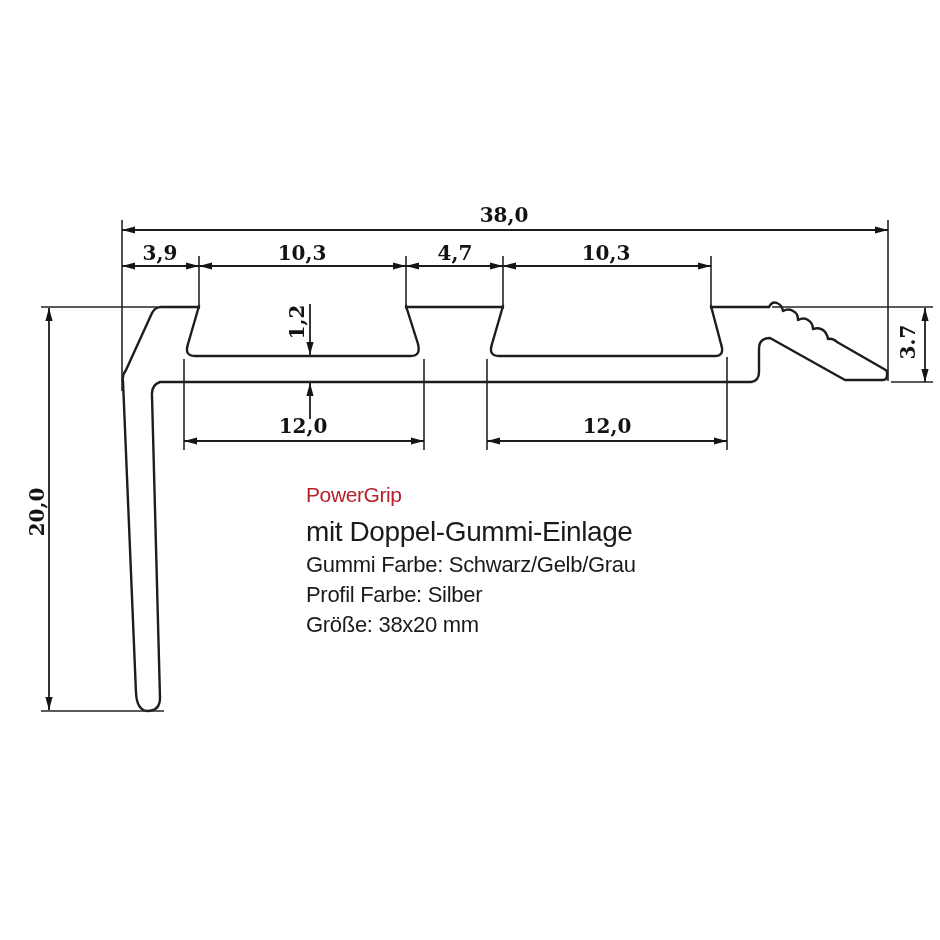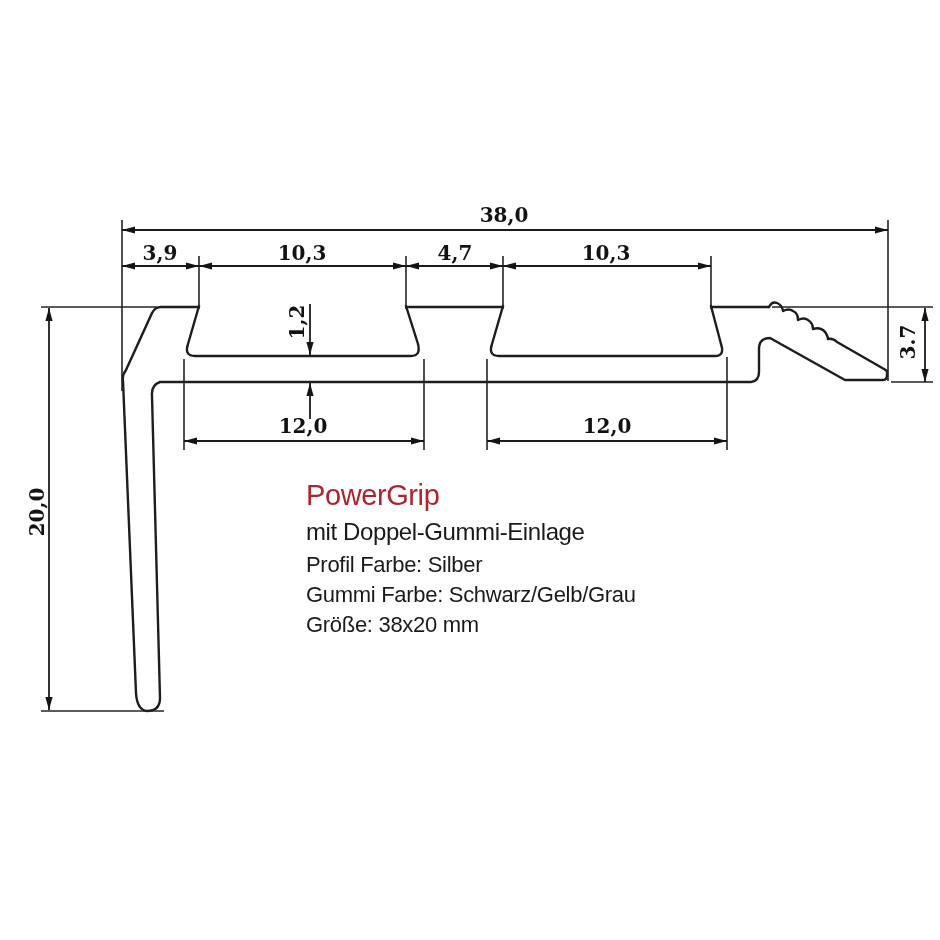--- a/index.html
+++ b/index.html
@@ -8,22 +8,22 @@
   svg{position:absolute;left:0;top:0;}
   
   .profile{fill:none;stroke:#1d1d1d;stroke-width:2.4;stroke-linejoin:round;stroke-linecap:round;}
   .ext{fill:none;stroke:#242424;stroke-width:1.6;stroke-linecap:butt;}
   .dim{fill:none;stroke:#1c1c1c;stroke-width:1.8;}
   .dimtxt{font-family:"DejaVu Serif",serif;font-weight:700;font-size:20px;fill:#121212;
           text-anchor:middle;letter-spacing:0px;}
   
   .info{position:absolute;left:306px;top:477px;color:#1a1a1a;}
   .pt-title{font-size:35px;line-height:38px;letter-spacing:-0.6px;color:#161616;}
-  .pt-brand{font-size:29px;line-height:36px;font-weight:400;letter-spacing:-0.4px;}
-  .pt-sub{font-size:24px;line-height:37px;letter-spacing:-0.4px;}
+  .pt-brand{font-size:21px;line-height:36px;font-weight:400;letter-spacing:-0.4px;}
+  .pt-sub{font-size:28px;line-height:37px;letter-spacing:-0.4px;}
   .pt-type{font-size:22px;line-height:30px;font-weight:700;letter-spacing:-0.3px;}
   .pt-row{font-size:22px;line-height:30px;letter-spacing:-0.3px;}
 </style>
 </head>
 <body>
 
 <div class="canvas">
 
   <svg width="940" height="940" viewBox="0 0 940 940">
     <defs>
@@ -92,18 +92,18 @@
       <text class="dimtxt" x="607" y="433">12,0</text>
       <text class="dimtxt" x="44" y="512" transform="rotate(-90 44 512)">20,0</text>
       <text class="dimtxt" x="304" y="322" transform="rotate(-90 304 322)">1,2</text>
       <text class="dimtxt" x="915" y="342" transform="rotate(-90 915 342)">3.7</text>
     </g>
   </svg>
 
   <div class="info">
     <div class="pt-brand" id="brand-line" style="color: rgb(181, 34, 43);">PowerGrip</div>
     <div class="pt-sub">mit Doppel-Gummi-Einlage</div>
+    <div class="pt-row">Gummi Farbe: Schwarz/Gelb/Grau</div>
     <div class="pt-row">Profil Farbe: Silber</div>
-    <div class="pt-row">Gummi Farbe: Schwarz/Gelb/Grau</div>
     <div class="pt-row">Größe: 38x20 mm</div>
   </div>
 
 </div>
 
 </body></html>

